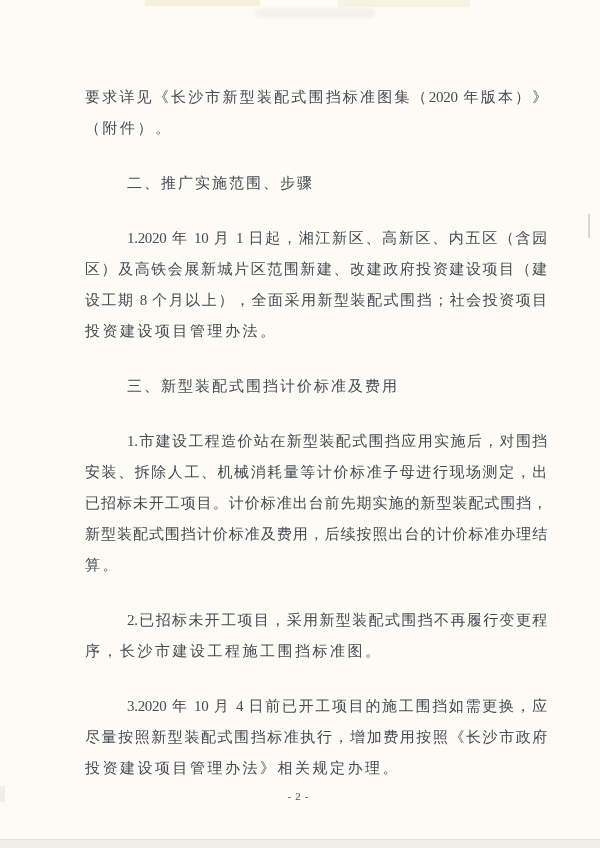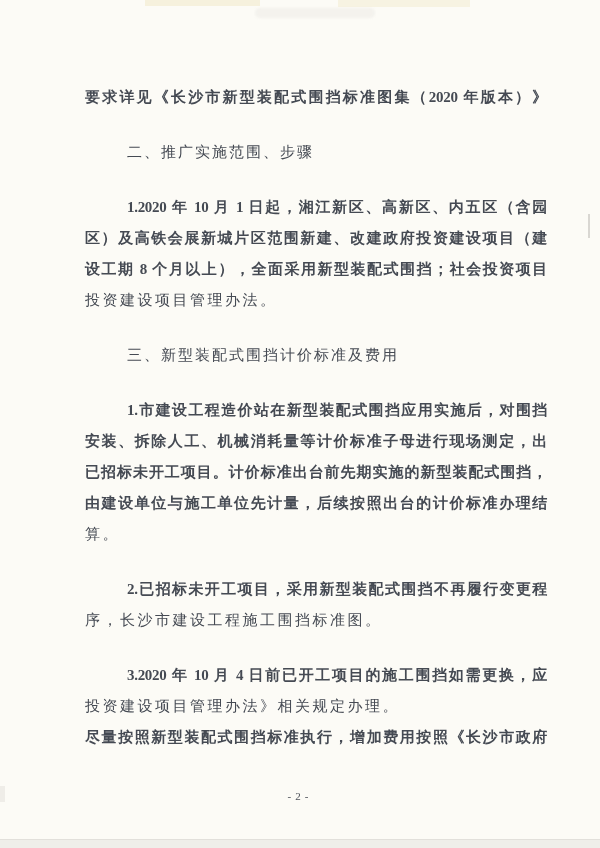--- a/index.html
+++ b/index.html
@@ -28,21 +28,20 @@
     font-size: 15px;
     line-height: 31px;
     letter-spacing: 2.5px;
     white-space: nowrap;
   }
   .line.fill {
     letter-spacing: -0.3px;
     white-space: normal;
     text-align: justify;
     text-align-last: justify;
-    font-weight: bold;
   }
   .line.indent { padding-left: 42px; margin-top: 24px; }
   .heading .line { letter-spacing: 2px; }
   .footer {
     position: absolute;
     top: 790px;
     left: 0;
     width: 100%;
     text-align: center;
     font-size: 11px;
@@ -86,47 +85,48 @@
 <div class="page">
   <div class="artifact top-strip-1"></div>
   <div class="artifact top-strip-2"></div>
   <div class="artifact top-smudge"></div>
   <div class="artifact right-edge-line"></div>
   <div class="artifact left-speck"></div>
 
   <main class="content" id="doc-content">
       <div class="block paragraph">
         <div class="line fill">要求详见《长沙市新型装配式围挡标准图集（2020 年版本）》</div>
+        <div class="line">（附件）。</div>
       </div>
       <div class="block heading">
         <div class="line indent">二、推广实施范围、步骤</div>
       </div>
       <div class="block paragraph">
         <div class="line indent fill">1.2020 年 10 月 1 日起，湘江新区、高新区、内五区（含园</div>
         <div class="line fill">区）及高铁会展新城片区范围新建、改建政府投资建设项目（建</div>
         <div class="line fill">设工期 8 个月以上），全面采用新型装配式围挡；社会投资项目</div>
         <div class="line">投资建设项目管理办法。</div>
       </div>
       <div class="block heading">
         <div class="line indent">三、新型装配式围挡计价标准及费用</div>
       </div>
       <div class="block paragraph">
         <div class="line indent fill">1.市建设工程造价站在新型装配式围挡应用实施后，对围挡</div>
         <div class="line fill">安装、拆除人工、机械消耗量等计价标准子母进行现场测定，出</div>
         <div class="line fill">已招标未开工项目。计价标准出台前先期实施的新型装配式围挡，</div>
-        <div class="line fill">由建设单位与施工单位先计量，后续按照出台的计价标准办理结</div>
+        <div class="line fill">新型装配式围挡计价标准及费用，后续按照出台的计价标准办理结</div>
         <div class="line">算。</div>
       </div>
       <div class="block paragraph">
         <div class="line indent fill">2.已招标未开工项目，采用新型装配式围挡不再履行变更程</div>
         <div class="line">序，长沙市建设工程施工围挡标准图。</div>
       </div>
       <div class="block paragraph">
         <div class="line indent fill">3.2020 年 10 月 4 日前已开工项目的施工围挡如需更换，应</div>
+        <div class="line fill">尽量按照新型装配式围挡标准执行，增加费用按照《长沙市政府</div>
         <div class="line">投资建设项目管理办法》相关规定办理。</div>
-        <div class="line fill">尽量按照新型装配式围挡标准执行，增加费用按照《长沙市政府</div>
       </div>
     </main>
 
   <div class="footer">-2-</div>
 
   <div class="artifact bottom-edge"></div>
 </div>
 
 </body></html>

